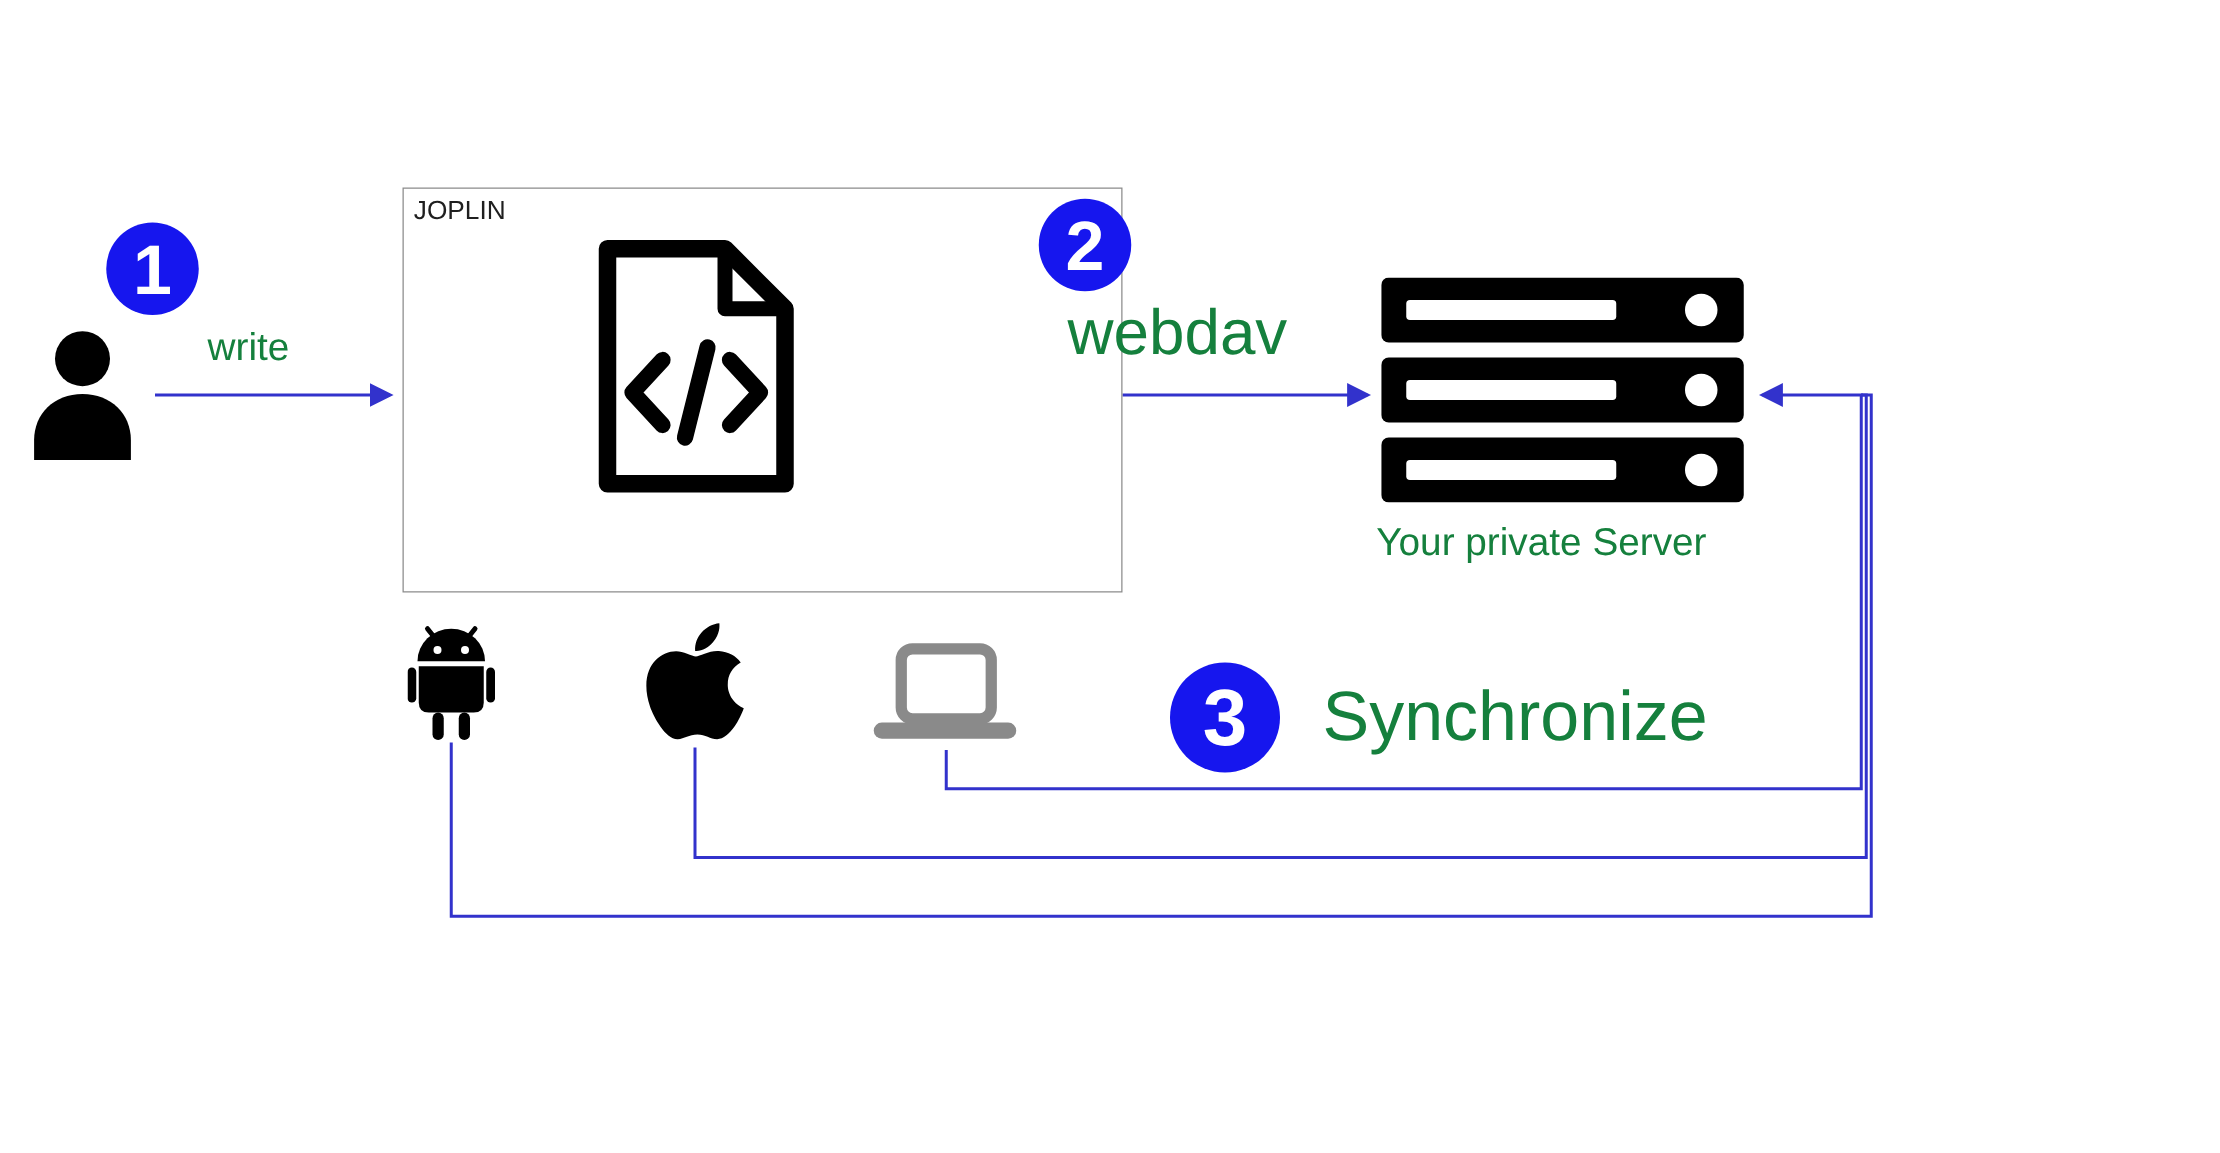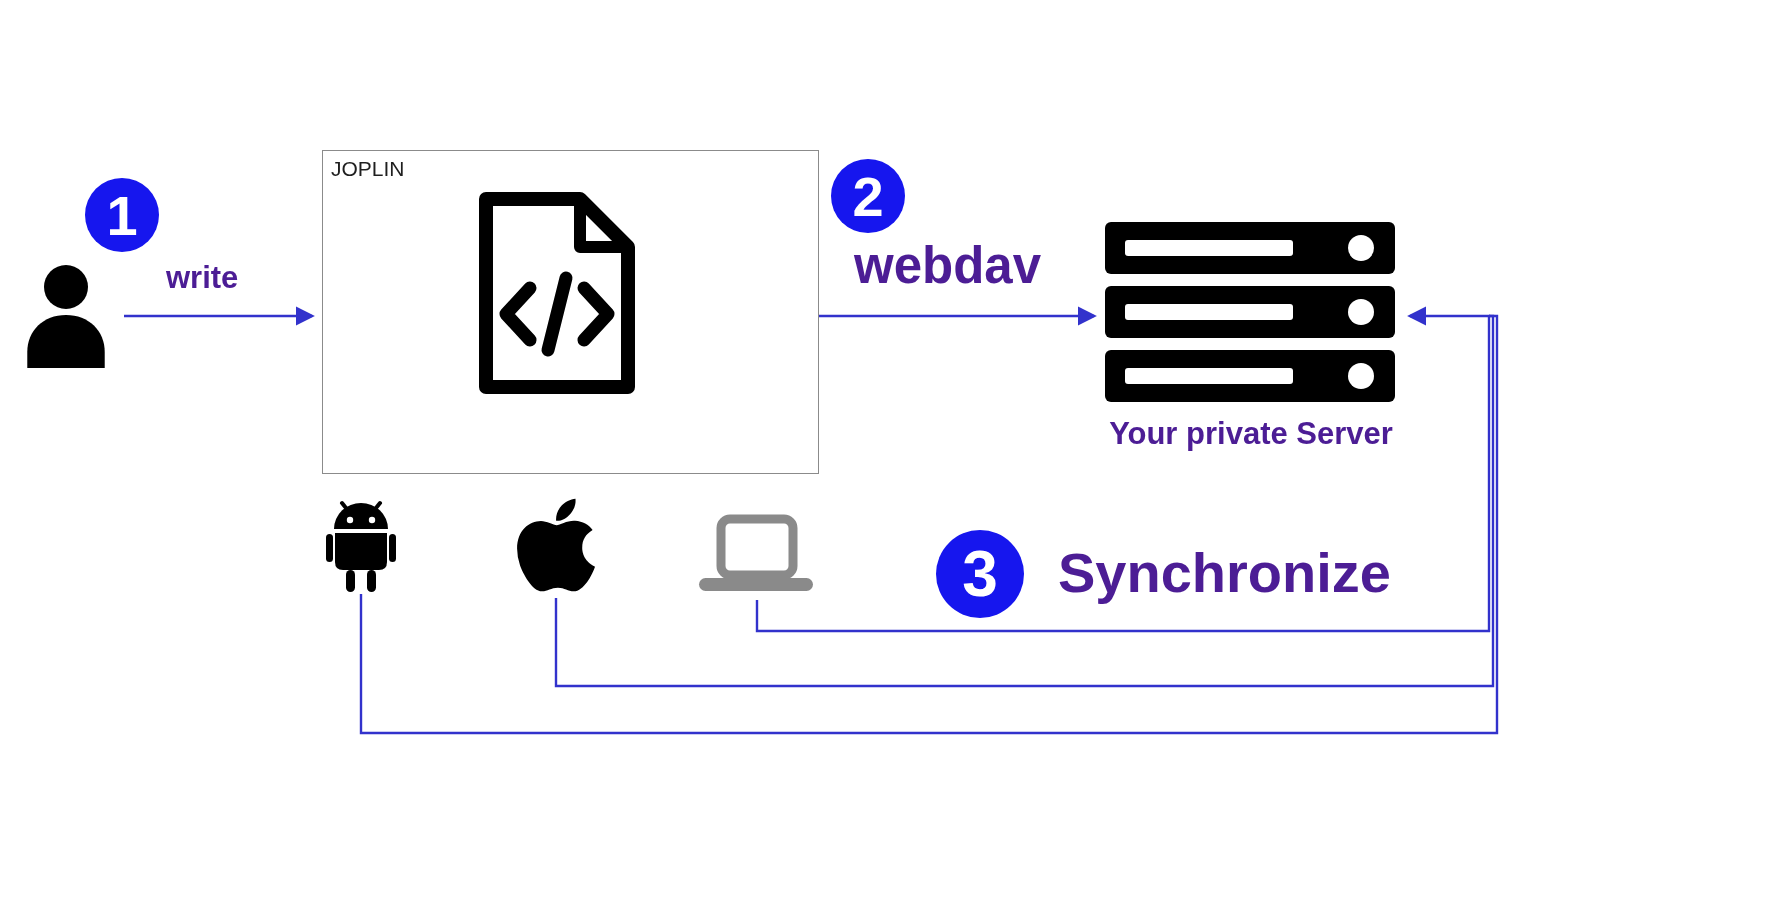--- a/index.html
+++ b/index.html
@@ -7,27 +7,27 @@
   #canvas{position:relative;width:1776px;height:922px;background:#ffffff;overflow:hidden;}
   .abs{position:absolute;}
   
   #wires{position:absolute;left:0;top:0;width:1776px;height:922px;}
   
   .badge{position:absolute;background:#1616ee;border-radius:50%;display:flex;align-items:center;justify-content:center;color:#ffffff;font-weight:bold;}
   #badge-1{left:85px;top:178px;width:74px;height:74px;font-size:56px;}
   #badge-2{left:831px;top:159px;width:74px;height:74px;font-size:56px;}
   #badge-3{left:936px;top:530px;width:88px;height:88px;font-size:64px;}
   
-  .lbl{color:#4c1d95;font-weight:bold;white-space:nowrap;}
+  .lbl{color:#15803d;font-weight:normal;white-space:nowrap;}
   #write-label{left:166px;top:260px;font-size:31px;}
   #webdav-label{left:854px;top:236px;font-size:51px;}
-  #server-label{left:1101px;top:416px;width:300px;text-align:center;font-size:31px;}
+  #server-label{left:1101px;top:416px;width:300px;text-align:left;font-size:31px;}
   #sync-label{left:1058px;top:540px;font-size:56px;}
   
-  #joplin-box{left:322px;top:150px;width:497px;height:324px;border:1px solid #8b8b8b;background:#ffffff;box-sizing:border-box;}
+  #joplin-box{left:322px;top:150px;width:576px;height:324px;border:1px solid #8b8b8b;background:#ffffff;box-sizing:border-box;}
   #joplin-label{position:absolute;left:8px;top:6px;font-size:21px;color:#1f1f1f;font-weight:normal;}
   
   #user-icon{left:22px;top:264px;}
   #file-icon{left:468px;top:190px;}
   #server-icon{left:1105px;top:222px;}
   #android-icon{left:326px;top:498px;}
   #apple-icon{left:516px;top:492px;}
   #laptop-icon{left:697px;top:514px;}
 </style>
 </head>

